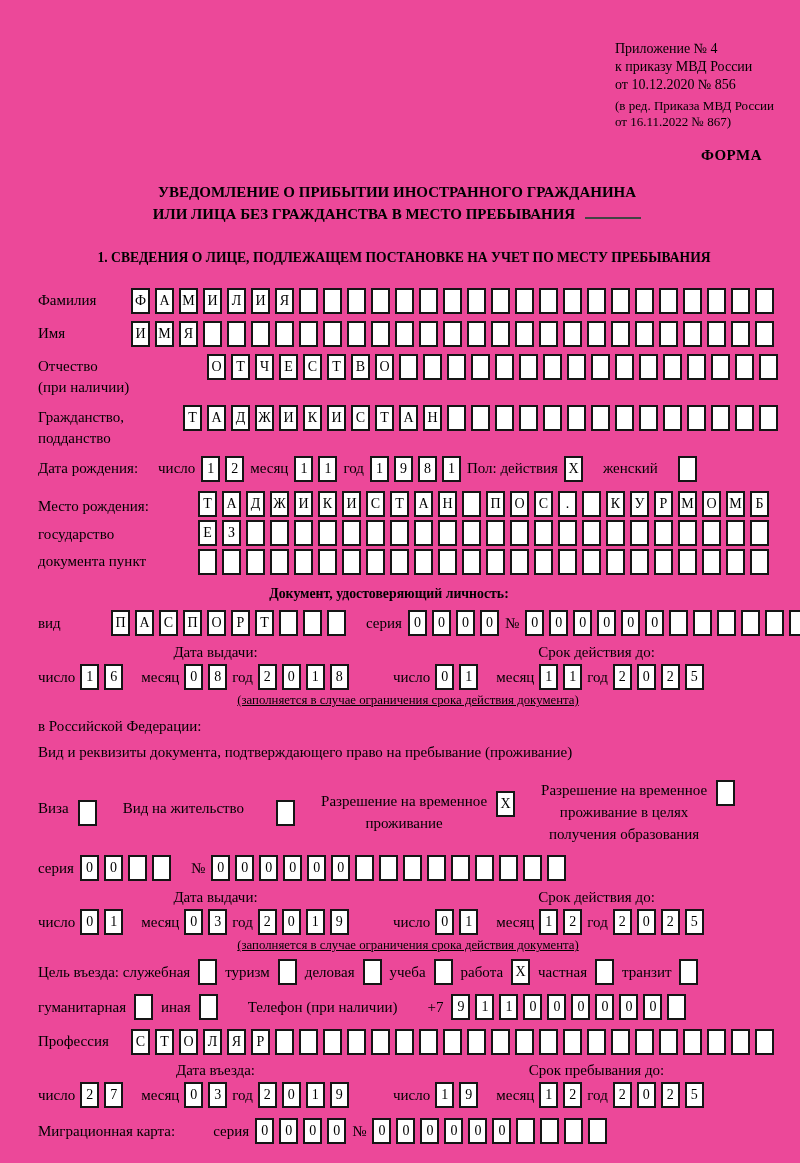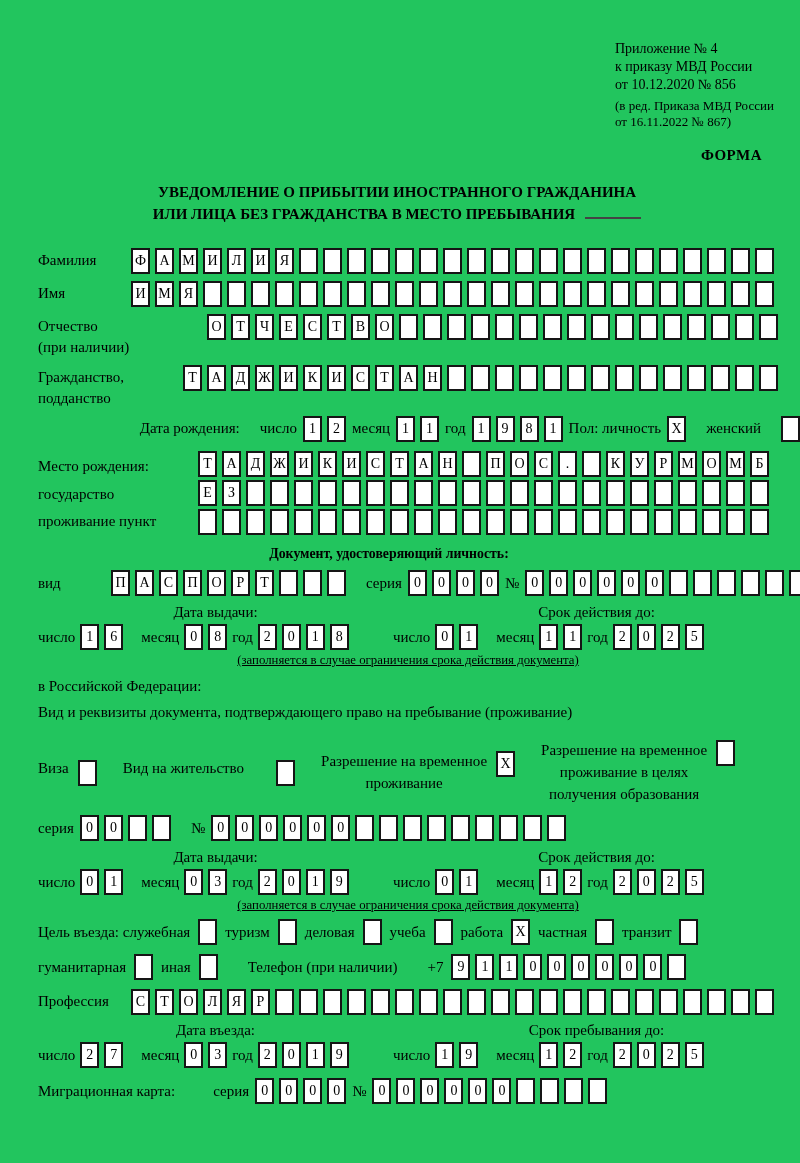--- a/index.html
+++ b/index.html
@@ -1,18 +1,18 @@
 <!DOCTYPE html>
 <html><head>
 <meta charset="utf-8">
 <style>
   * { margin:0; padding:0; box-sizing:border-box; }
   html,body { background:#888; }
   .page {
-    width:800px; height:1163px; margin:0 auto; background:#22c55e;
+    width:800px; height:1163px; margin:0 auto; background:#ec4899;
     font-family:"Liberation Serif","DejaVu Serif",serif; color:#000;
     padding:40px 0 0 38px; overflow:hidden; position:relative;
   }
   
   .annex { width:200px; margin-left:577px; font-size:14px; line-height:1.3; }
   .annex .edition { font-size:13px; margin-top:3px; line-height:1.3; }
   .form-label { text-align:right; padding-right:38px; font-weight:bold; font-size:15px; margin-top:16px; letter-spacing:.5px; }
   
   .title { text-align:center; font-weight:bold; font-size:15px; margin-top:18px; line-height:1.45; padding-right:44px; }
   .title-underline { display:inline-block; width:56px; border-bottom:2px solid #444; height:14px; margin-left:10px; }
@@ -65,20 +65,21 @@
       <div>от 16.11.2022 № 867)</div>
     </div>
   </div>
   <div class="form-label">ФОРМА</div>
 
   <div class="title">
     <div>УВЕДОМЛЕНИЕ О ПРИБЫТИИ ИНОСТРАННОГО ГРАЖДАНИНА</div>
     <div><span>ИЛИ ЛИЦА БЕЗ ГРАЖДАНСТВА В МЕСТО ПРЕБЫВАНИЯ</span><span class="title-underline"></span></div>
   </div>
 
+  <div class="sect-heading">1. СВЕДЕНИЯ О ЛИЦЕ, ПОДЛЕЖАЩЕМ ПОСТАНОВКЕ НА УЧЕТ ПО МЕСТУ ПРЕБЫВАНИЯ</div>
 
   <div class="formarea">
 
     <div class="frow">
       <div class="flabel w93">Фамилия</div>
       <div class="cells">
           <span class="cell">Ф</span>
           <span class="cell">А</span>
           <span class="cell">М</span>
           <span class="cell">И</span>
@@ -201,57 +202,57 @@
           <span class="cell"></span>
           <span class="cell"></span>
           <span class="cell"></span>
           <span class="cell"></span>
           <span class="cell"></span>
           <span class="cell"></span>
           <span class="cell"></span>
         </div>
     </div>
 
-    <div class="inline-row mt6" style="margin-bottom:9px;justify-content:flex-end;">
+    <div class="inline-row mt6" style="margin-bottom:9px;">
       <span>Дата рождения:</span>
       <span class="gap8"></span>
       <span>число</span>
       <span class="cells">
           <span class="cell">1</span>
           <span class="cell">2</span>
         </span>
       <span>месяц</span>
       <span class="cells">
           <span class="cell">1</span>
           <span class="cell">1</span>
         </span>
       <span>год</span>
       <span class="cells">
           <span class="cell">1</span>
           <span class="cell">9</span>
           <span class="cell">8</span>
           <span class="cell">1</span>
         </span>
-      <span>Пол: личность</span>
+      <span>Пол: действия</span>
       <span class="cells">
           <span class="cell">X</span>
         </span>
       <span class="gap8"></span>
       <span>женский</span>
       <span class="gap8"></span>
       <span class="cells">
           <span class="cell"></span>
         </span>
     </div>
 
     <div class="frow">
       <div class="lblcol w160">
         <span>Место рождения:</span>
         <span>государство</span>
-        <span>проживание пункт</span>
+        <span>документа пункт</span>
       </div>
       <div class="cellstack">
         <div class="cells">
             <span class="cell">Т</span>
             <span class="cell">А</span>
             <span class="cell">Д</span>
             <span class="cell">Ж</span>
             <span class="cell">И</span>
             <span class="cell">К</span>
             <span class="cell">И</span>

